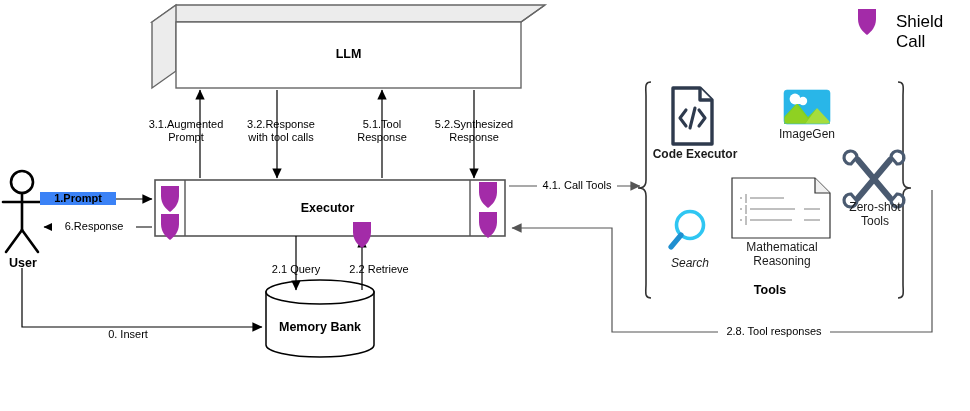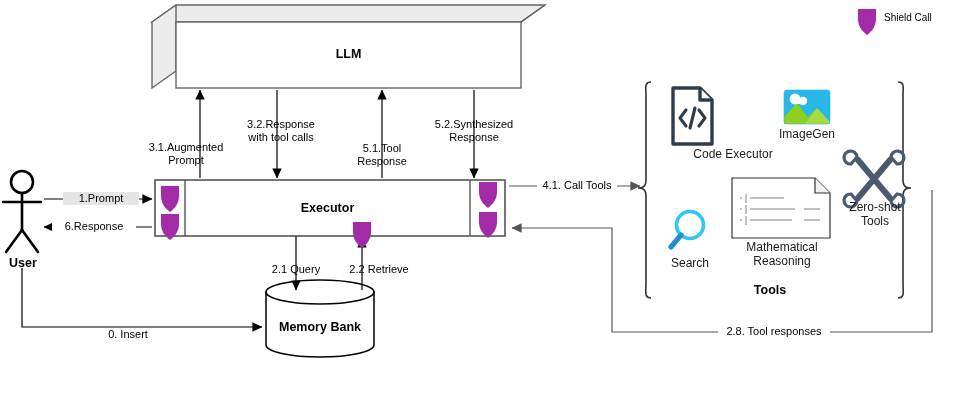--- a/index.html
+++ b/index.html
@@ -4,21 +4,21 @@
 <style>
   html,body{margin:0;padding:0;background:#ffffff;}
   body{font-family:"Liberation Sans",sans-serif;}
   #canvas{position:relative;width:970px;height:411px;background:#ffffff;overflow:hidden;}
   .abs{position:absolute;}
   svg{display:block;}
   .lbl{position:absolute;font-family:"Liberation Sans",sans-serif;font-size:11px;color:#000;line-height:13px;text-align:center;white-space:pre-line;}
   .node-title{position:absolute;font-size:12.5px;font-weight:bold;color:#000;text-align:center;}
   .tool-cap{position:absolute;font-size:12px;color:#1b1b1b;text-align:center;line-height:14px;white-space:pre-line;}
   .caption{position:absolute;font-size:15px;color:#000;text-align:center;width:100%;left:0;}
-  .legend-txt{position:absolute;font-size:10px;color:#000;}
+  .legend-txt{position:absolute;font-size:17px;color:#000;margin-left:12px;}
 </style>
 </head>
 <body>
 
 <div id="canvas">
 
   <svg class="abs" style="left:0;top:0" width="970" height="411">
     <defs>
       <marker id="ar" markerWidth="9" markerHeight="9" refX="8" refY="4.5" orient="auto">
         <path d="M0,0.6 L8.4,4.5 L0,8.4 z" fill="#000"></path>
@@ -143,49 +143,49 @@
   <div class="node-title" style="left:176px;top:47px;width:345px;">LLM</div>
 
   <div class="node-title" style="left:266px;top:320px;width:108px;">Memory Bank</div>
 
   <div class="node-title" style="left:0px;top:256px;width:46px;">User</div>
 
   <div class="node-title" style="left:710px;top:283px;width:120px;">Tools</div>
 
   <div class="lbl" style="left:78px;top:328px;width:100px;background:#fff;">0. Insert</div>
 
-  <div class="lbl" style="left:63px;top:192px;width:76px;background:#e5e5e5;">1.Prompt</div>
+  <div class="lbl" style="left:40px;top:192px;width:76px;background:#3b82f6;font-weight:bold;">1.Prompt</div>
 
   <div class="lbl" style="left:256px;top:263px;width:80px;">2.1 Query</div>
 
   <div class="lbl" style="left:334px;top:263px;width:90px;">2.2 Retrieve</div>
 
-  <div class="lbl" style="left:140px;top:118px;width:92px;margin-top:23px;">3.1.Augmented
+  <div class="lbl" style="left:140px;top:118px;width:92px;">3.1.Augmented
 Prompt</div>
 
   <div class="lbl" style="left:231px;top:118px;width:100px;">3.2.Response
 with tool calls</div>
 
   <div class="lbl" style="left:537px;top:179px;width:80px;background:#fff;">4.1. Call Tools</div>
 
   <div class="lbl" style="left:718px;top:325px;width:112px;background:#fff;">2.8. Tool responses</div>
 
-  <div class="lbl" style="left:341px;top:118px;width:82px;margin-top:24px;">5.1.Tool
+  <div class="lbl" style="left:341px;top:118px;width:82px;">5.1.Tool
 Response</div>
 
   <div class="lbl" style="left:425px;top:118px;width:98px;">5.2.Synthesized
 Response</div>
 
   <div class="lbl" style="left:52px;top:220px;width:84px;background:#fff;">6.Response</div>
 
-  <div class="tool-cap" style="left:683px;top:147px;width:100px;">Code Executor</div>
+  <div class="tool-cap" style="left:645px;top:147px;width:100px;font-weight:bold;">Code Executor</div>
 
   <div class="tool-cap" style="left:762px;top:127px;width:90px;">ImageGen</div>
 
-  <div class="tool-cap" style="left:655px;top:256px;width:70px;">Search</div>
+  <div class="tool-cap" style="left:655px;top:256px;width:70px;font-style:italic;">Search</div>
 
   <div class="tool-cap" style="left:733px;top:240px;width:98px;">Mathematical
 Reasoning</div>
 
   <div class="tool-cap" style="left:838px;top:200px;width:74px;">Zero-shot
 Tools</div>
 
   <div class="legend-txt" style="left:884px;top:12px;">Shield Call</div>
 
 

